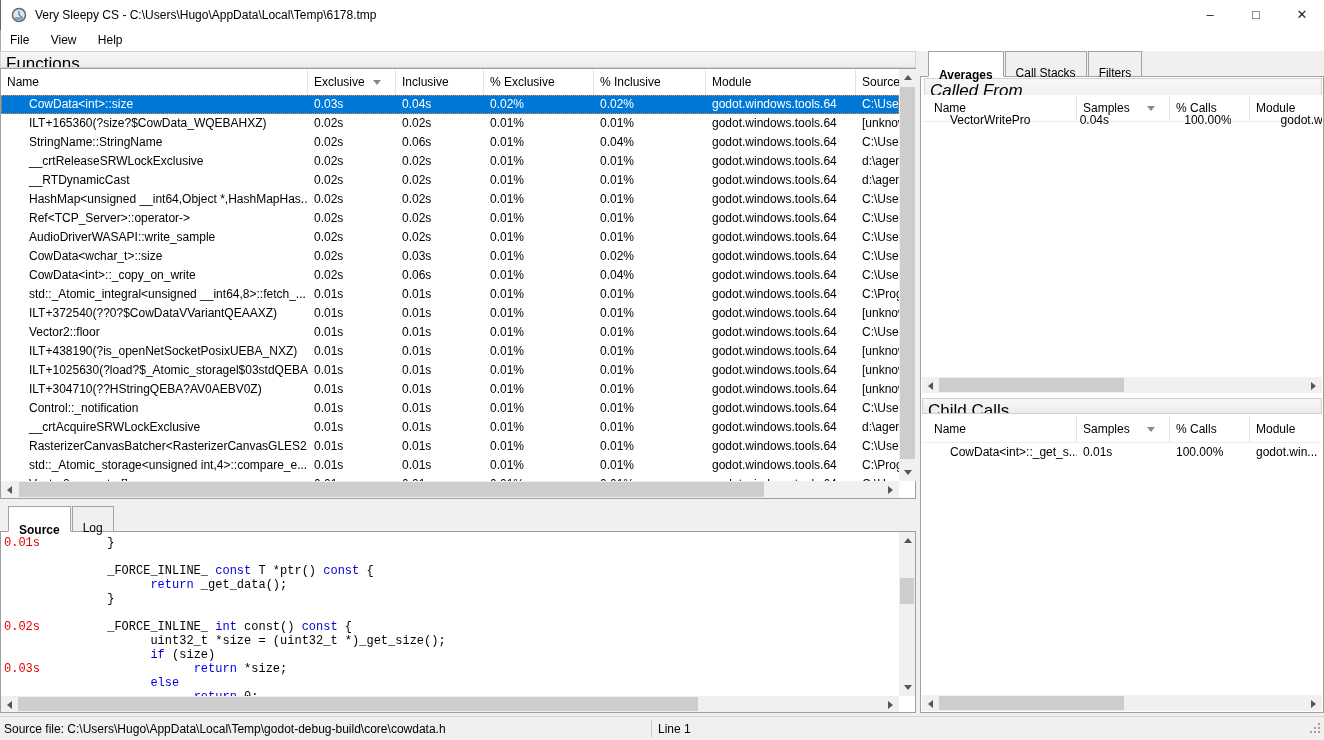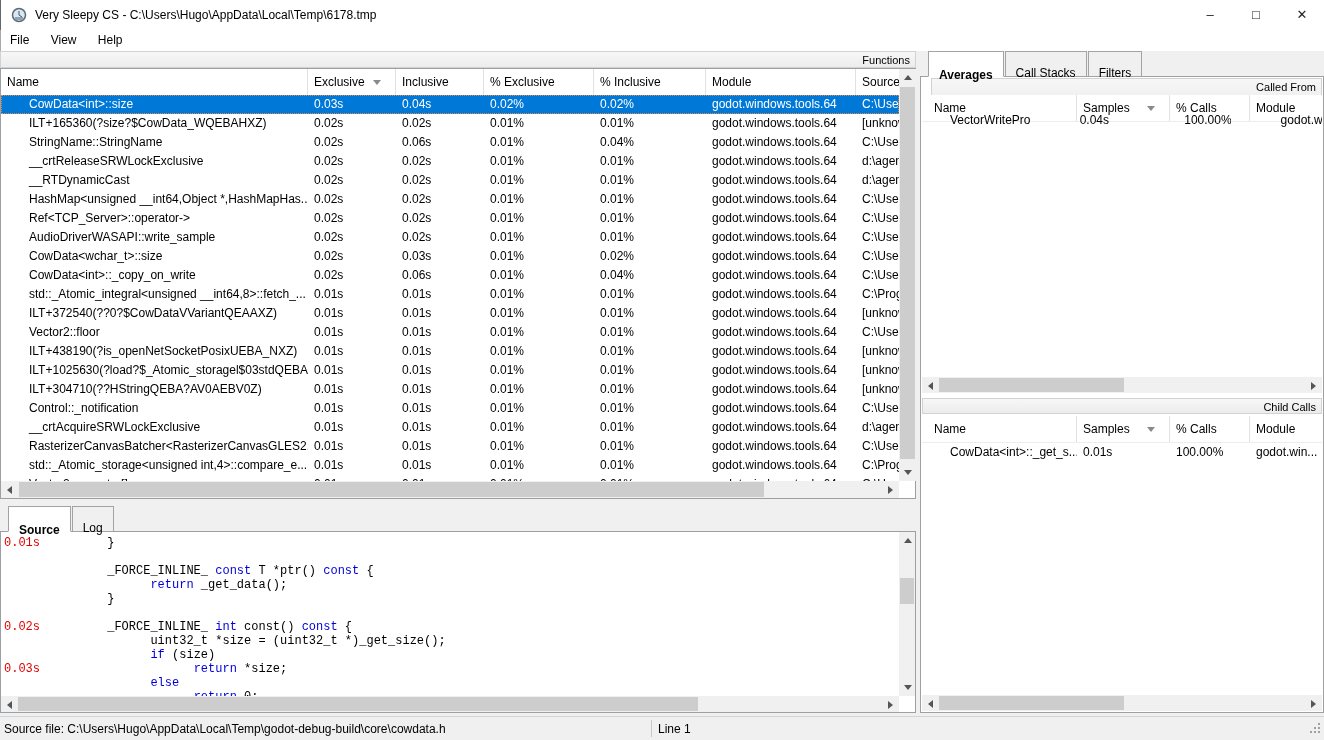--- a/index.html
+++ b/index.html
@@ -7,22 +7,22 @@
        font-family:"Liberation Sans",sans-serif;font-size:12px;color:#000;}
   .abs{position:absolute;}
   
   .titlebar{top:0;left:0;width:1324px;height:30px;background:#fff;border-left:1px solid #666;}
   .title-text{left:34px;top:8px;white-space:nowrap;}
   .win-btn{top:0;width:46px;height:30px;text-align:center;line-height:30px;font-size:13px;color:#222;}
   
   .menubar{top:30px;left:0;width:1324px;height:21px;background:#fff;border-left:1px solid #aaa;}
   .menu-item{display:inline-block;padding:3px 9px 0 9px;height:18px;}
   
-  .caption{background:linear-gradient(#f7f7f7,#ececec);border:1px solid #d2d2d2;font-size:11px;
-           padding:2px 5px;box-sizing:border-box;white-space:nowrap;overflow:hidden;text-align:right;}
+  .caption{background:linear-gradient(#f7f7f7,#ececec);border:1px solid #d2d2d2;font-size:17px;
+           padding:2px 5px;box-sizing:border-box;white-space:nowrap;overflow:hidden;}
   
   .func-wrap{top:68px;left:0;width:916px;height:431px;background:#fff;border:1px solid #9aa0a6;box-sizing:border-box;}
   .f-header{top:0;left:0;width:898px;height:26px;display:flex;background:#fff;border-bottom:1px solid #ededed;}
   .hcell{box-sizing:border-box;border-right:1px solid #e2e2e2;padding:6px 0 0 6px;white-space:nowrap;
          overflow:hidden;position:relative;flex:none;}
   .c0{width:307px;} .c1{width:88px;} .c2{width:88px;} .c3{width:110px;} .c4{width:112px;} .c5{width:150px;} .c6{width:43px;}
   .f-body{top:26px;left:0;width:898px;height:386px;overflow:hidden;}
   .frow{display:flex;height:19px;line-height:19px;white-space:nowrap;}
   .fcell{box-sizing:border-box;padding-left:6px;overflow:hidden;flex:none;white-space:nowrap;}
   .frow .c0{padding-left:28px;}
@@ -393,21 +393,21 @@
 </div>
 
 <div class="abs tabrow" style="top:54px;left:928px;height:23px;z-index:4;">
   <div class="tab active">Averages</div>
   <div class="tab">Call Stacks</div>
   <div class="tab">Filters</div>
 </div>
 
 <div class="abs rpanel">
 
-  <div class="abs caption" style="top:1px;left:10px;right:1px;height:31px;">Called From</div>
+  <div class="abs caption" style="top:1px;left:3px;right:1px;height:31px;font-style:italic;">Called From</div>
   <div class="s-header" style="top:18px;">
     <div class="hcell s0" style="padding-left:12px;">Name</div>
     <div class="hcell s1">
       <span>Samples</span>
       <span class="sort-arrow"></span>
     </div>
     <div class="hcell s2">% Calls</div>
     <div class="hcell s3">Module</div>
   </div>
   <div id="cf-rows">

